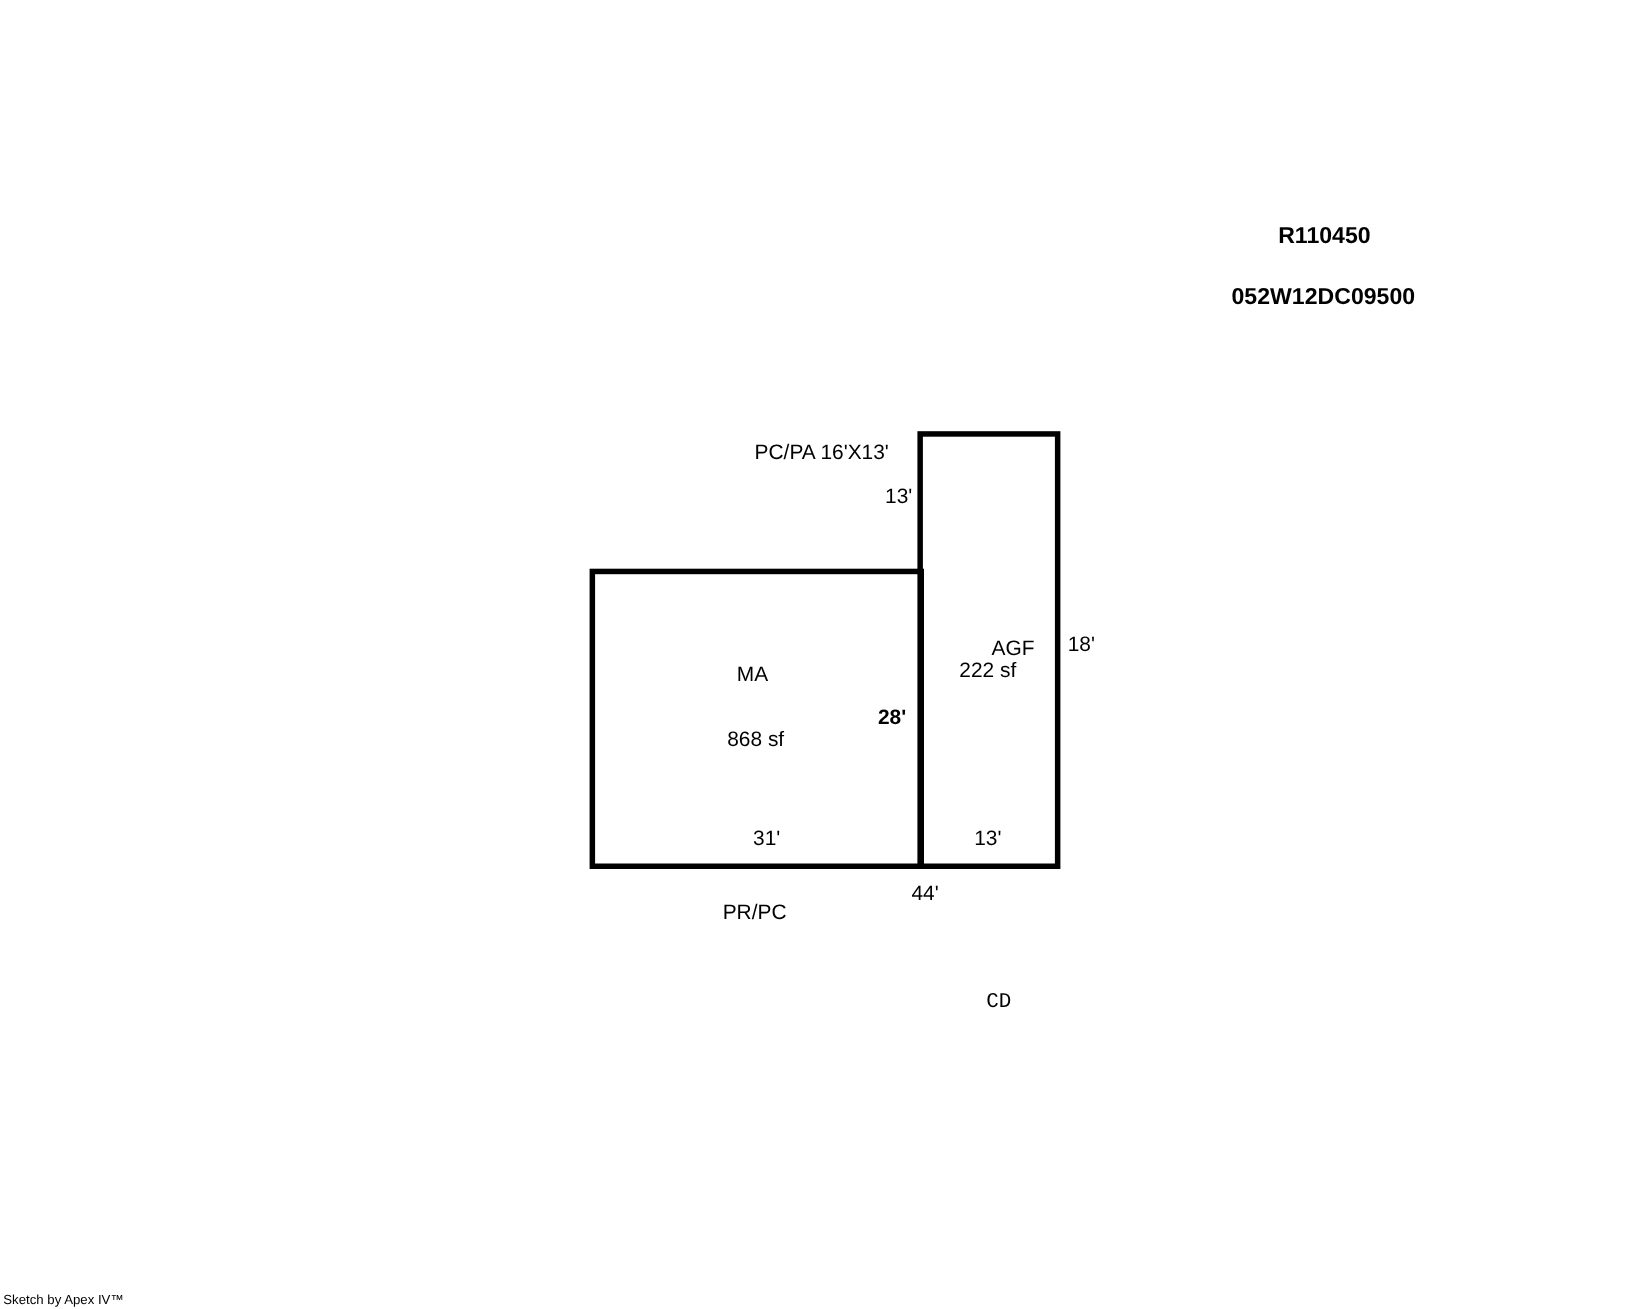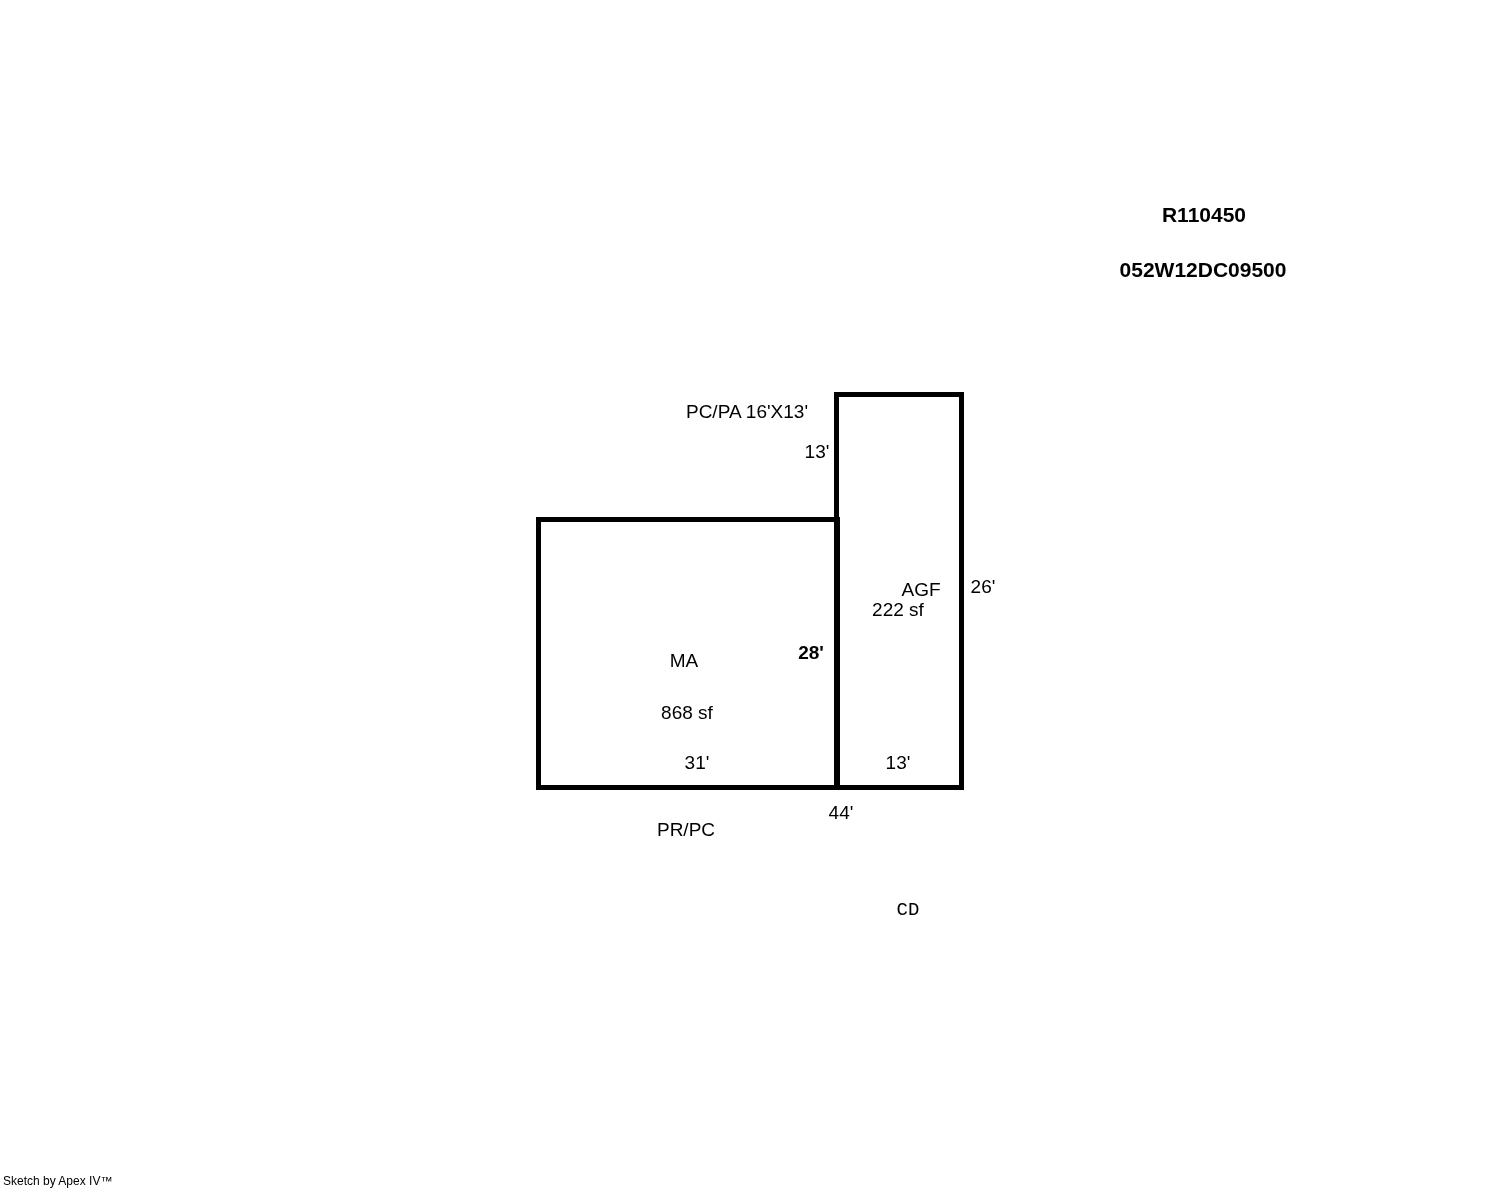--- a/index.html
+++ b/index.html
@@ -58,24 +58,24 @@
   <div class="outline" style="left:536px; top:517px; width:304px; height:273px;"></div>
   <div class="outline" style="left:834px; top:392px; width:130px; height:398px;"></div>
 
   <div class="lbl" style="left:747px; top:412px;">PC/PA 16'X13'</div>
 
   <div class="lbl" style="left:817px; top:452px;">13'</div>
 
   <div class="lbl" style="left:897px; top:590px;margin-left:24px;">AGF</div>
   <div class="lbl" style="left:898px; top:610px;">222 sf</div>
 
-  <div class="lbl" style="left:983px; top:587px;">26'</div>
+  <div class="lbl" style="left:983px; top:587px;">18'</div>
 
-  <div class="lbl" style="left:684px; top:661px;">MA</div>
-  <div class="lbl" style="left:687px; top:673px;margin-top:40px;">868 sf</div>
+  <div class="lbl" style="left:684px; top:614px;">MA</div>
+  <div class="lbl" style="left:687px; top:673px;">868 sf</div>
 
   <div class="lbl" style="left:811px; top:653px;font-weight:bold;">28'</div>
 
   <div class="lbl" style="left:697px; top:763px;">31'</div>
 
   <div class="lbl" style="left:898px; top:763px;">13'</div>
 
   <div class="lbl" style="left:841px; top:813px;">44'</div>
 
   <div class="lbl" style="left:686px; top:830px;">PR/PC</div>

